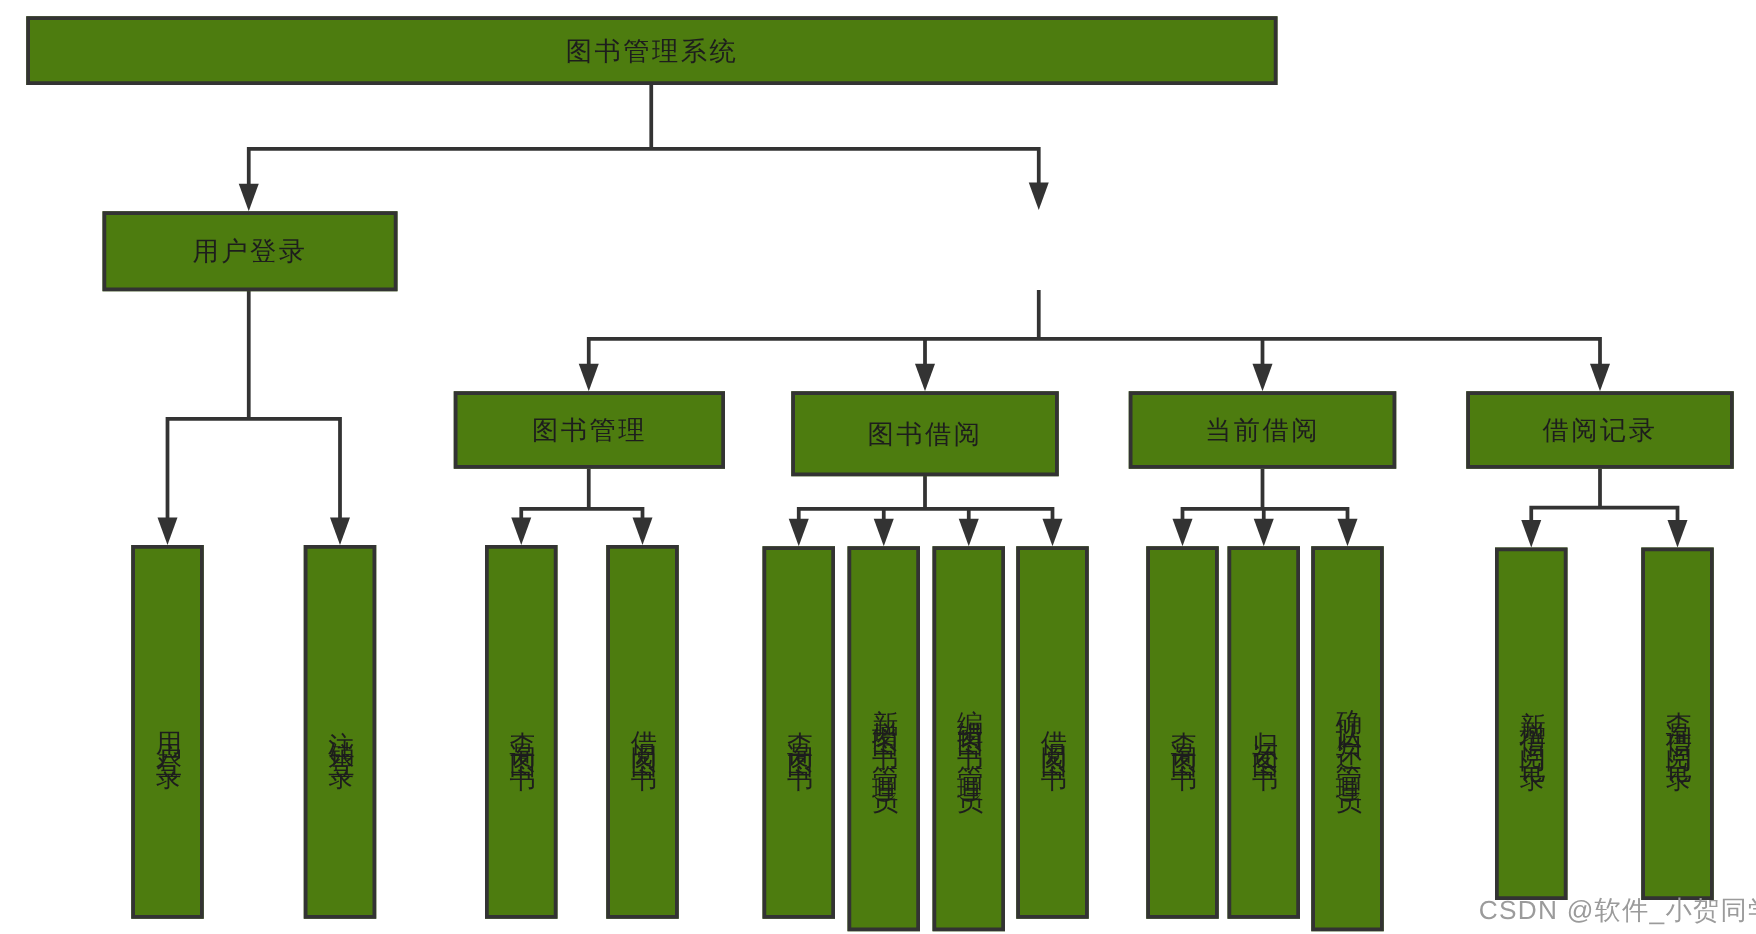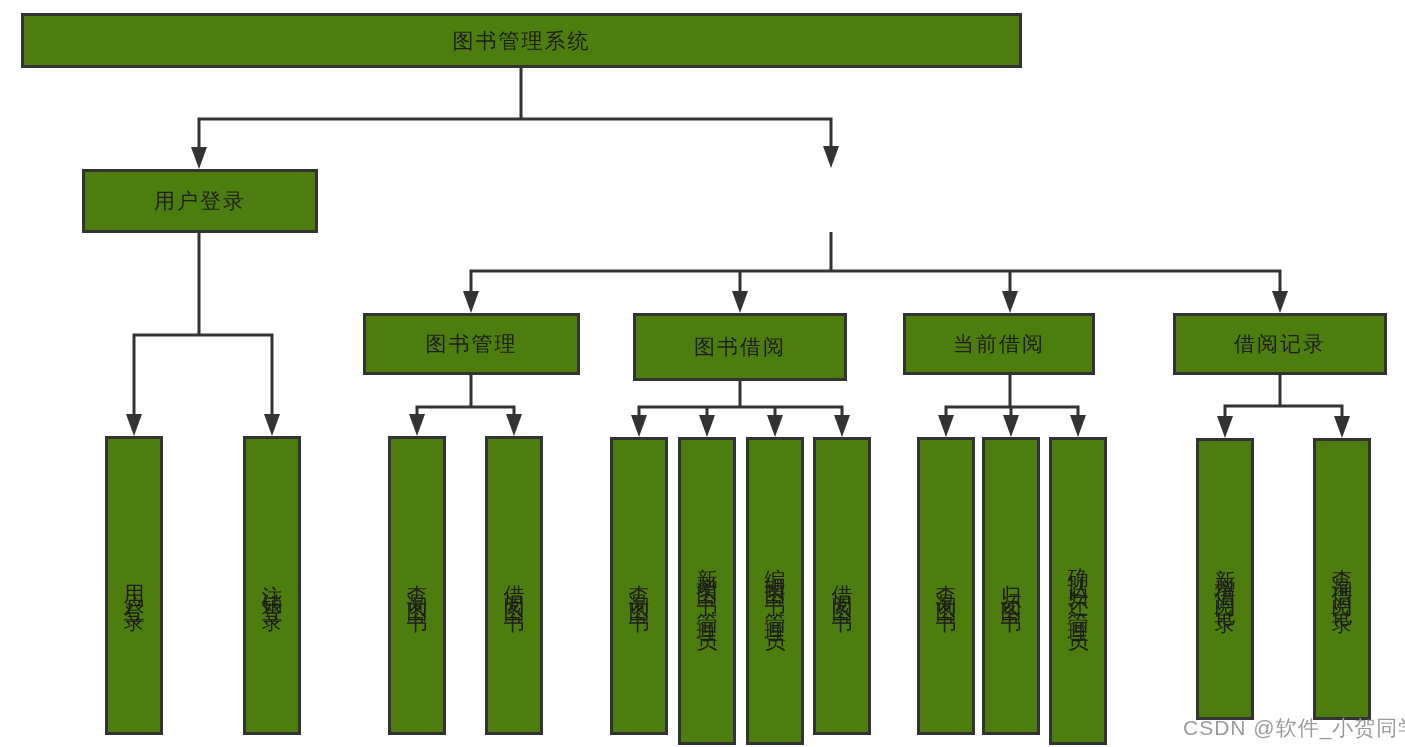--- a/index.html
+++ b/index.html
@@ -93,21 +93,21 @@
   <div class="node" style="left:82px; top:169px; width:236px; height:64px;">
     <span class="label">用户登录</span>
   </div>
 
   <div class="node" style="left:363px; top:313px; width:217px; height:62px;">
     <span class="label">图书管理</span>
   </div>
   <div class="node" style="left:633px; top:313px; width:214px; height:68px;">
     <span class="label">图书借阅</span>
   </div>
-  <div class="node" style="left:903px; top:313px; width:192px; height:62px;">
+  <div class="node" style="left:903px; top:313px; width:214px; height:62px;">
     <span class="label">当前借阅</span>
   </div>
   <div class="node" style="left:1173px; top:313px; width:214px; height:62px;font-family:Liberation Serif, serif;">
     <span class="label">借阅记录</span>
   </div>
 
   <div class="node" style="left:105px; top:436px; width:58px; height:299px;">
     <span class="vlabel">用户登录</span>
   </div>
   <div class="node" style="left:243px; top:436px; width:58px; height:299px;">

